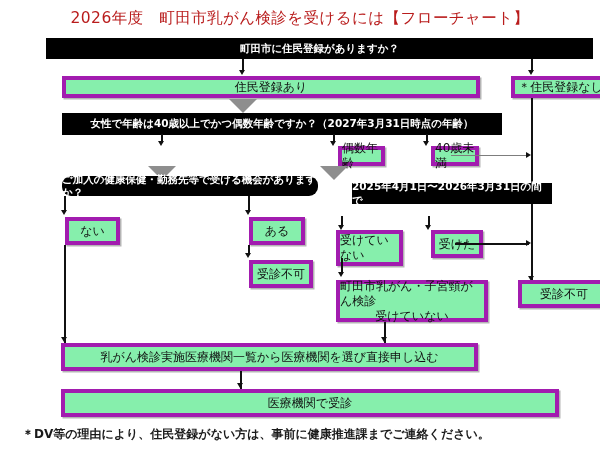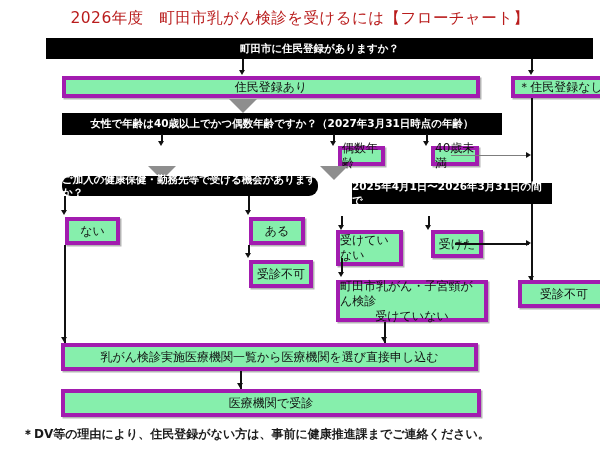--- a/index.html
+++ b/index.html
@@ -162,17 +162,17 @@
   </div>
 
   <div class="vline" style="left:384px;top:322px;height:21px;"></div>
   <div class="arrow-d" style="left:381px;top:337px;"></div>
 
   <div class="node white" style="left:33px;top:343px;width:417px;height:28px;">乳がん検診実施医療機関一覧から医療機関を選び直接申し込む</div>
 
   <div class="vline" style="left:240px;top:371px;height:18px;"></div>
   <div class="arrow-d" style="left:237px;top:383px;"></div>
 
-  <div class="node white" style="left:33px;top:389px;width:420px;height:28px;">医療機関で受診</div>
+  <div class="node white" style="left:33px;top:389px;width:498px;height:28px;">医療機関で受診</div>
 
   <div class="footnote">＊DV等の理由により、住民登録がない方は、事前に健康推進課までご連絡ください。</div>
 
 </div>
 
 </body></html>

